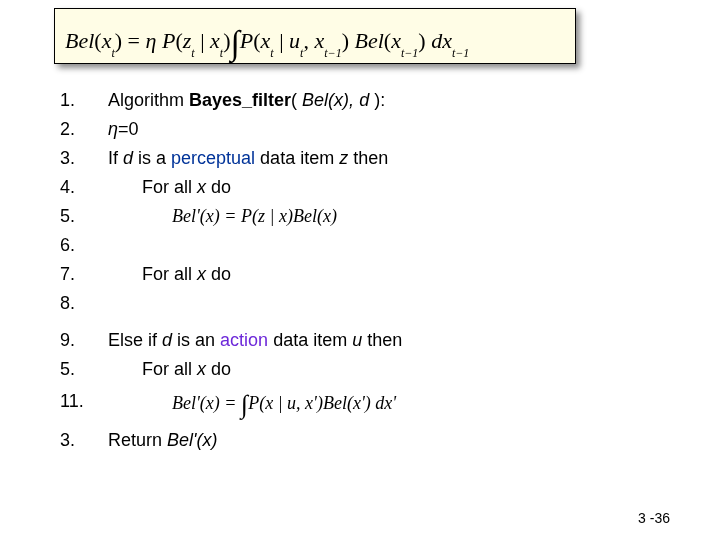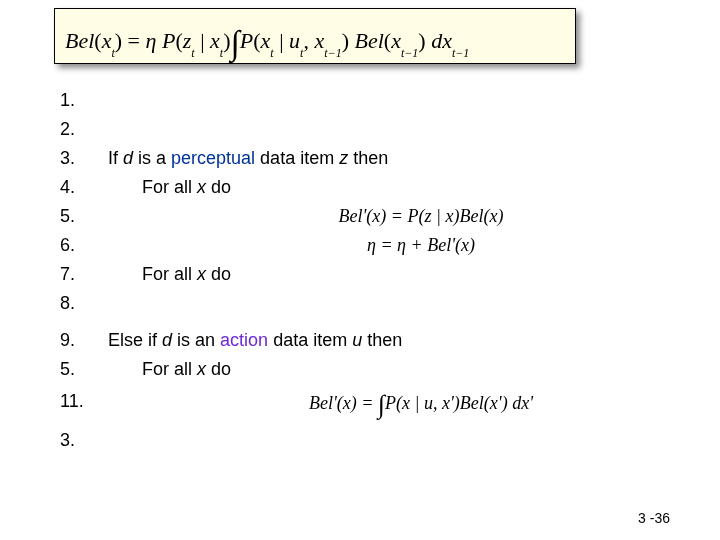--- a/index.html
+++ b/index.html
@@ -40,21 +40,20 @@
   .blue { color: #003399; text-align: right; }
   .red  { color: #6d28d9; }
   .it { font-style: italic; }
   .bold { font-weight: bold; }
 
   .mini {
     font-family: "Times New Roman", Times, serif;
     font-style: italic;
     font-size: 18px;
     white-space: nowrap;
-    text-align: center;
   }
   .mini sup { font-size: 11px; }
   .mini .intg2 { font-size: 26px; font-style: normal; position: relative; top: 4px; }
 
   .footer {
     position: absolute;
     right: 18px; bottom: 14px;
     font-size: 14px;
     color: #000;
   }
@@ -67,24 +66,30 @@
 <div class="slide">
 
   <div class="eqbox">
     <span>Bel</span><span class="up">(</span><span>x</span><sub>t</sub><span class="up">)</span><span class="up"> = </span><span class="eta">η</span><span> </span><span>P</span><span class="up">(</span><span>z</span><sub>t</sub><span class="up"> | </span><span>x</span><sub>t</sub><span class="up">)</span><span class="intg">∫</span><span>P</span><span class="up">(</span><span>x</span><sub>t</sub><span class="up"> | </span><span>u</span><sub>t</sub><span class="up">, </span><span>x</span><sub>t−1</sub><span class="up">) </span><span>Bel</span><span class="up">(</span><span>x</span><sub>t−1</sub><span class="up">)</span><span> d</span><span>x</span><sub>t−1</sub>
   </div>
 
   <div class="algo">
 
     <div class="row">
       <div class="num">1.</div>
+      <div class="body">
+        <span>Algorithm </span><span class="bold">Bayes_filter</span><span>( </span><span class="it">Bel(x)</span><span class="it">, </span><span class="it">d</span><span> ):</span>
+      </div>
     </div>
 
     <div class="row">
       <div class="num">2.</div>
+      <div class="body">
+        <span class="it">η</span><span>=</span><span>0</span>
+      </div>
     </div>
 
     <div class="row">
       <div class="num">3.</div>
       <div class="body">
         <span>If </span><span class="it">d</span><span> is a </span><span class="blue">perceptual</span><span> data item </span><span class="it">z</span><span> then</span>
       </div>
     </div>
 
     <div class="row">
@@ -96,23 +101,20 @@
 
     <div class="row">
       <div class="num">5.</div>
       <div class="body ind2 mini">
         <span>Bel'</span><span>(</span><span>x</span><span>)</span><span> = </span><span>P</span><span>(</span><span>z</span><span> | </span><span>x</span><span>)</span><span>Bel</span><span>(</span><span>x</span><span>)</span>
       </div>
     </div>
 
     <div class="row">
       <div class="num">6.</div>
-      <div class="body ind2 mini">
-        <span>η</span><span> = </span><span>η</span><span> + </span><span>Bel'</span><span>(</span><span>x</span><span>)</span>
-      </div>
     </div>
 
     <div class="row">
       <div class="num">7.</div>
       <div class="body ind1">
         <span>For all </span><span class="it">x</span><span> do</span>
       </div>
     </div>
 
     <div class="row">
@@ -139,18 +141,21 @@
       <div class="num">11.</div>
       <div class="body ind2 mini">
         <span>Bel'</span><span>(</span><span>x</span><span>)</span><span> = </span><span class="intg2">∫</span><span>P</span><span>(</span><span>x</span><span> | </span><span>u</span><span>, </span><span>x'</span><span>)</span><span>Bel</span><span>(</span><span>x'</span><span>)</span><span> dx'</span>
       </div>
     </div>
 
     <div class="gap"></div>
 
     <div class="row">
       <div class="num">3.</div>
+      <div class="body">
+        <span>Return </span><span class="it">Bel'(x)</span>
+      </div>
     </div>
 
   </div>
 
   <div class="footer">3 -36</div>
 </div>
 
 </body></html>

